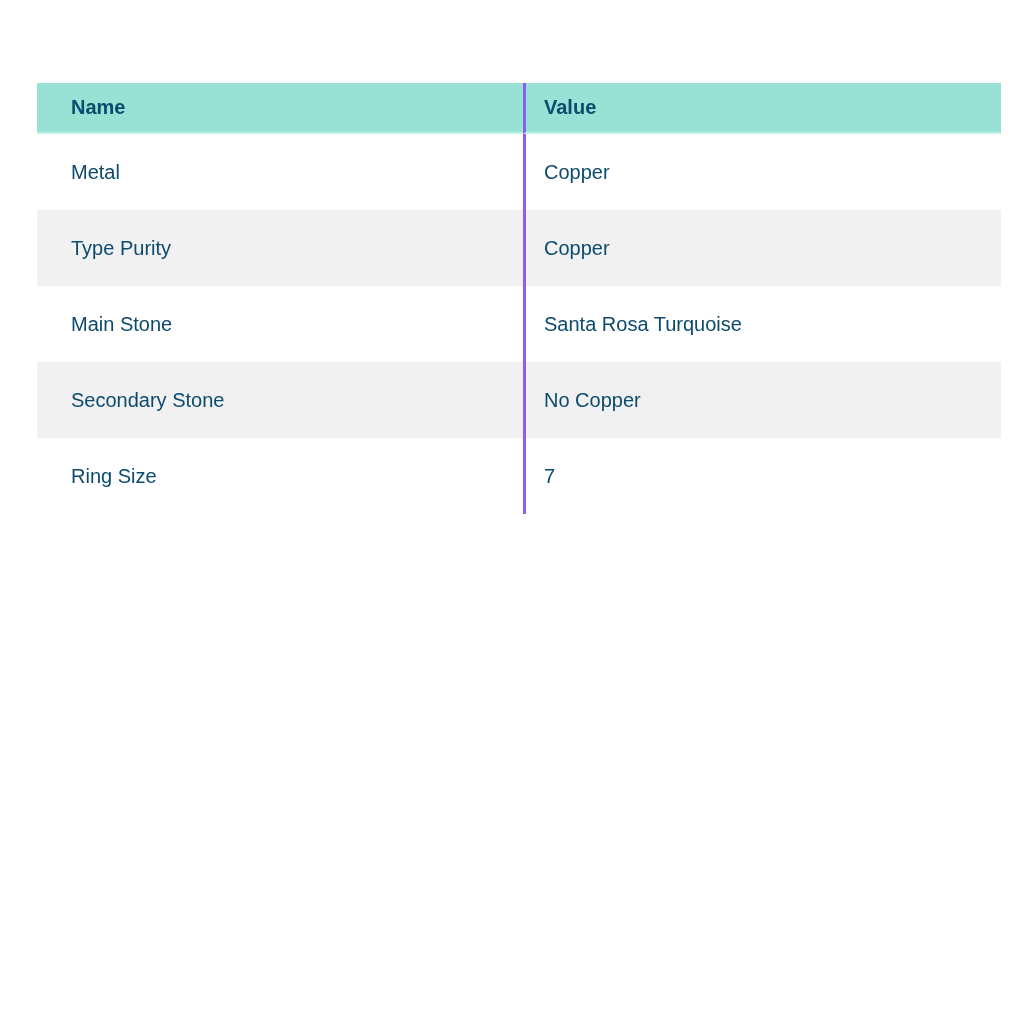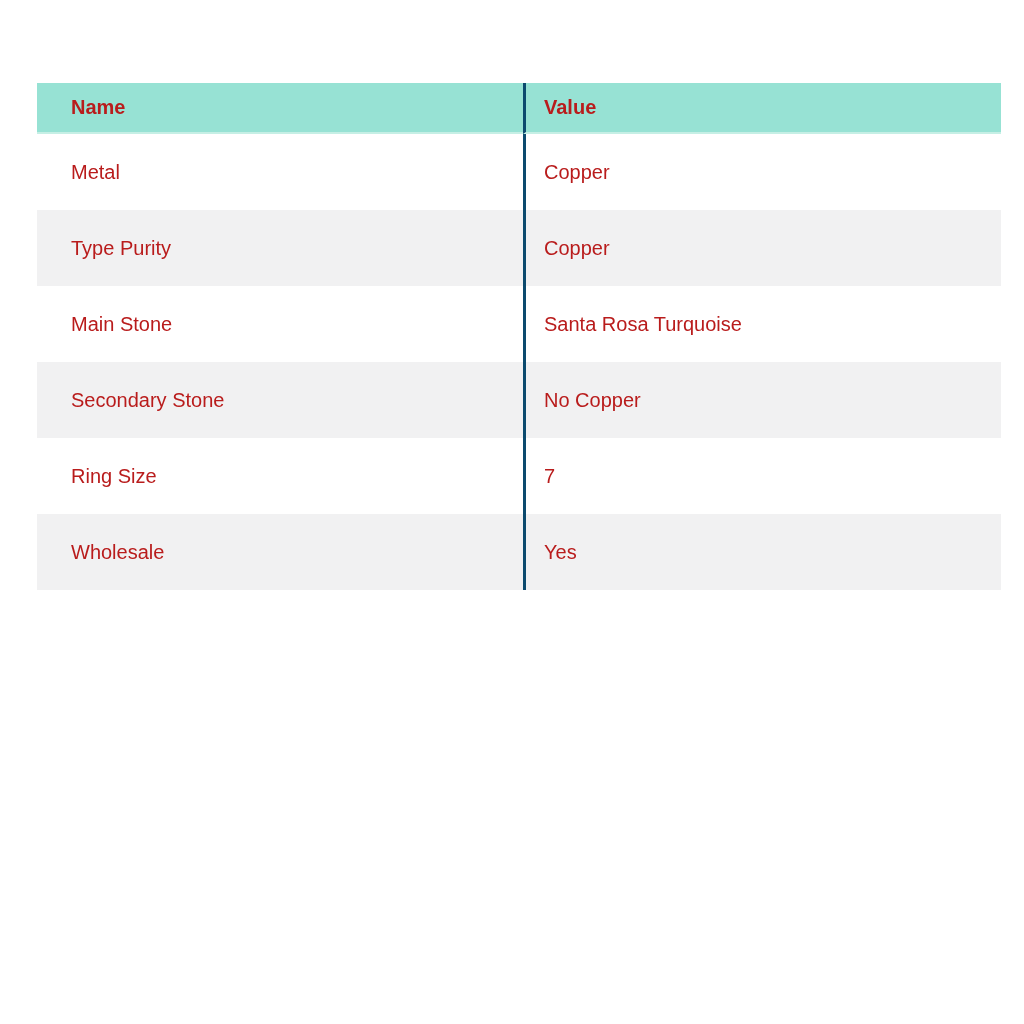--- a/index.html
+++ b/index.html
@@ -17,41 +17,41 @@
     left: 37px;
     top: 83px;
     width: 964px;
   }
 
   table.attr-table {
     width: 100%;
     border-collapse: separate;
     border-spacing: 0;
     table-layout: fixed;
-    color: #b91c1c;
+    color: #0c4a6e;
     font-size: 20px;
   }
 
   col.c-name  { width: 486px; }
   col.c-value { width: 478px; }
 
   table.attr-table thead th {
     background: #97e2d4;
     height: 51px;
     font-weight: 700;
     font-size: 20px;
     text-align: left;
     vertical-align: middle;
     padding: 0 10px 0 34px;
     border-bottom: 2px solid #c6efe5;
   }
 
   table.attr-table th.value-col,
   table.attr-table td.value-col {
-    border-left: 3px solid #0c4a6e;
+    border-left: 3px solid #8b5cf6;
     padding-left: 18px;
   }
 
   table.attr-table tbody td {
     height: 76px;
     vertical-align: middle;
     padding: 0 10px 0 34px;
     background: #ffffff;
     font-weight: 400;
   }
@@ -89,19 +89,15 @@
         <td class="value-col">Santa Rosa Turquoise</td>
       </tr>
       <tr>
         <td class="name-col">Secondary Stone</td>
         <td class="value-col">No Copper</td>
       </tr>
       <tr>
         <td class="name-col">Ring Size</td>
         <td class="value-col">7</td>
       </tr>
-      <tr>
-        <td class="name-col">Wholesale</td>
-        <td class="value-col">Yes</td>
-      </tr>
     </tbody>
   </table>
 </div>
 
 </body></html>

